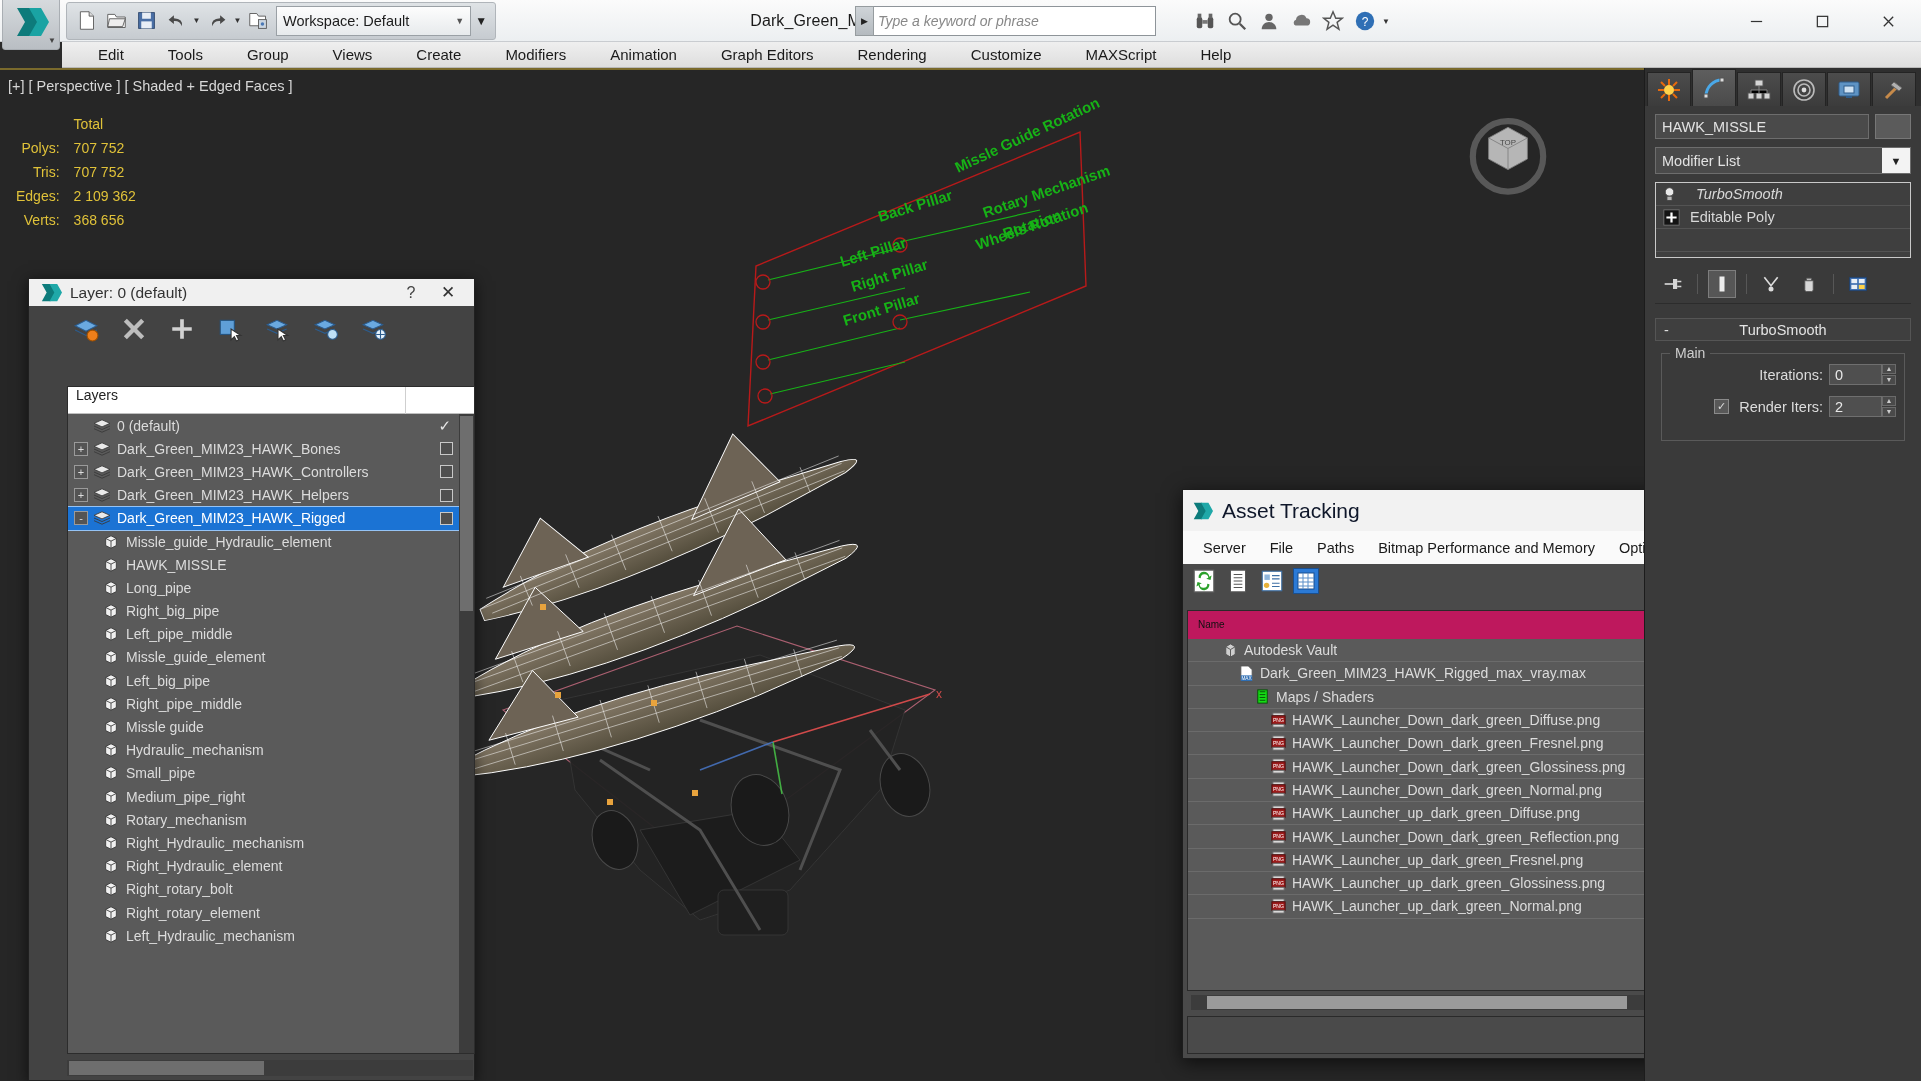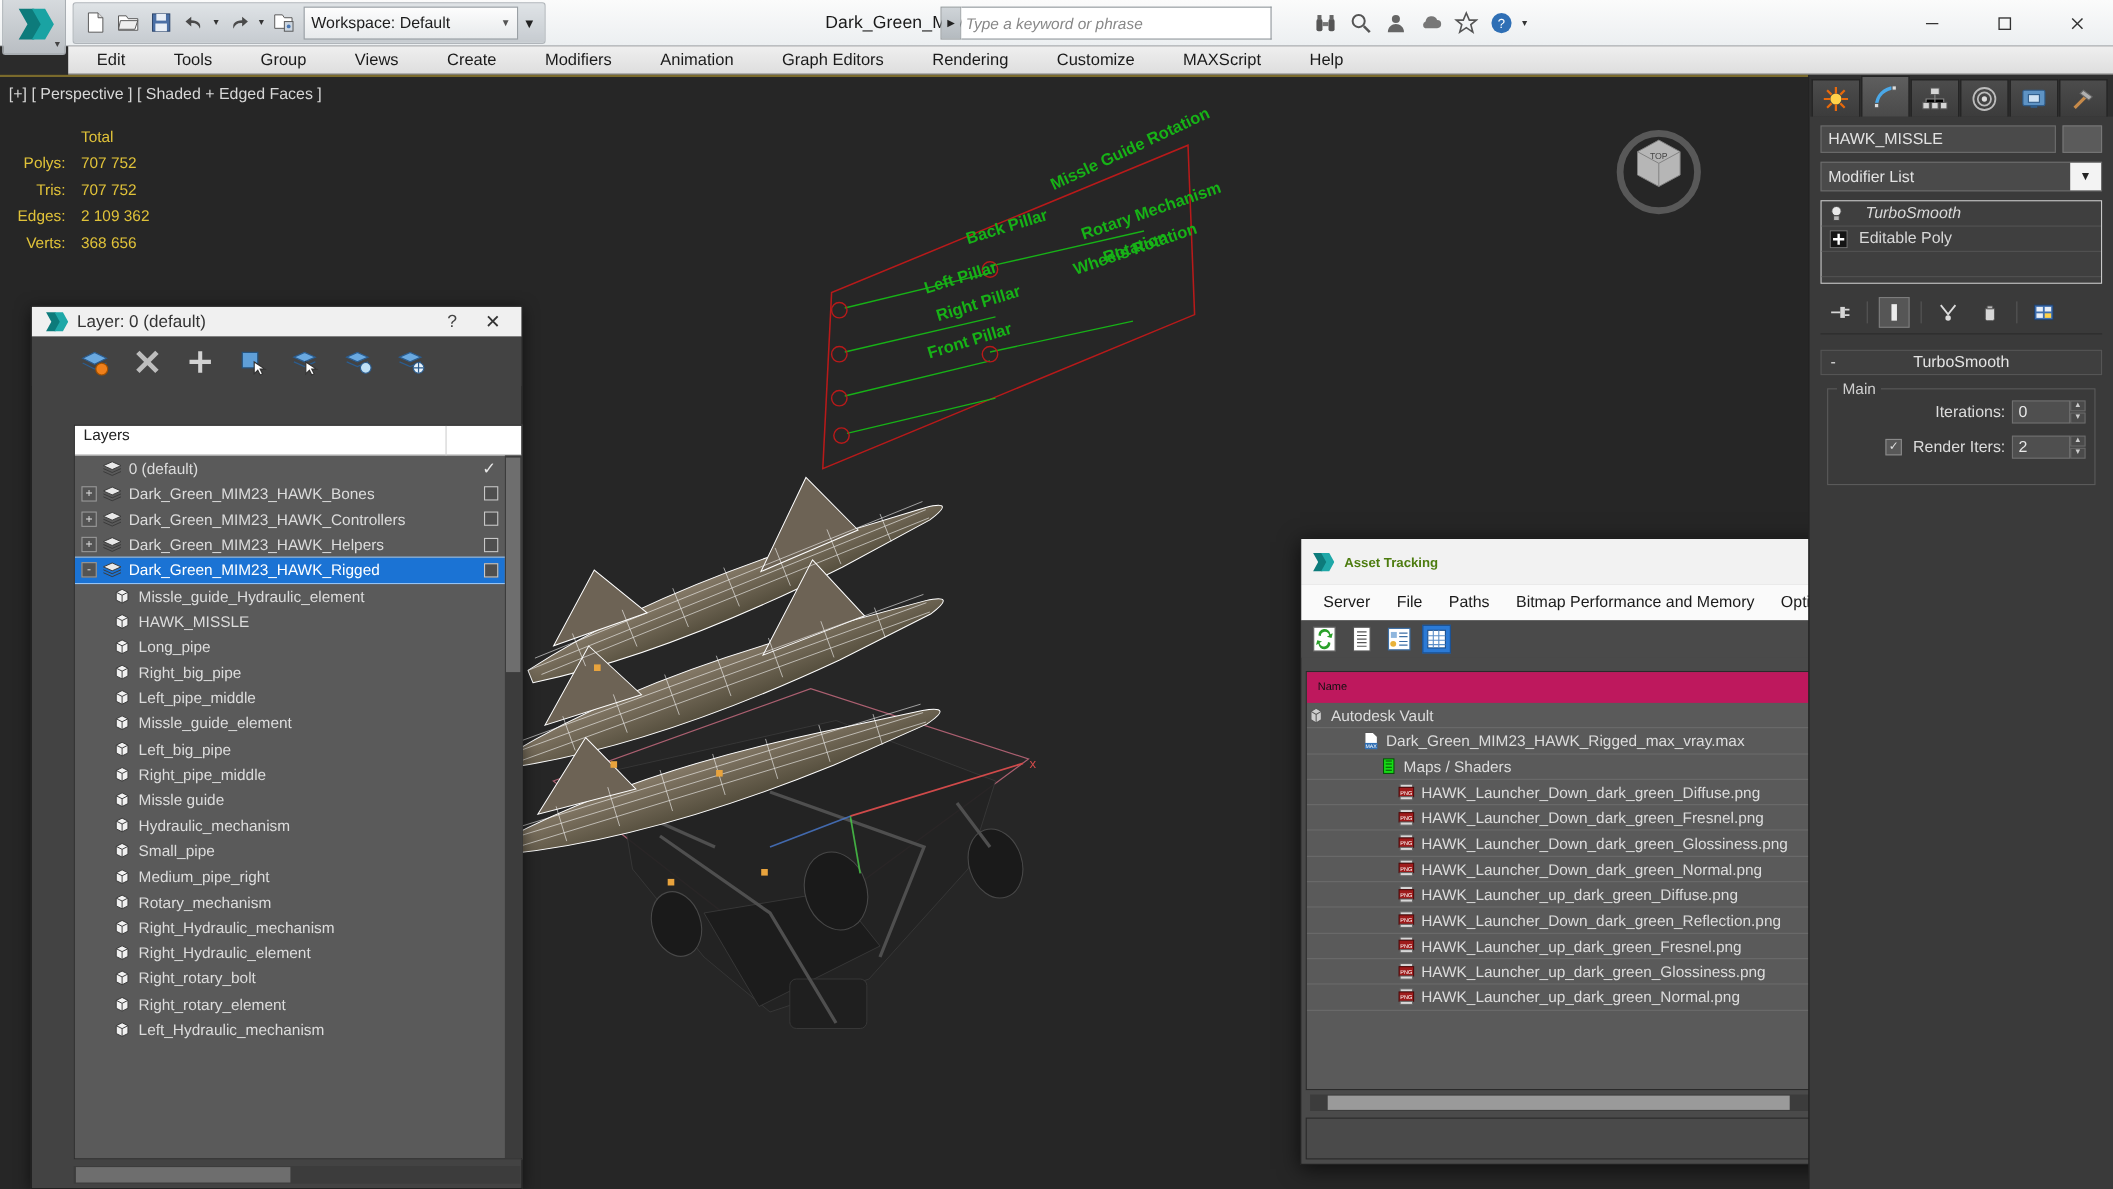--- a/index.html
+++ b/index.html
@@ -56,21 +56,21 @@
   .tbicons .ti svg{width:22px;height:22px;}
   .helpdrop{ font-size:8px;color:#333;}
   .wbtns{ position:absolute; right:0; top:0; display:flex; height:42px;}
   .wb{ width:66px; height:42px; display:flex;align-items:center;justify-content:center; color:#222;}
   .wb svg{width:15px;height:15px;}
 
   
   .menubar{
     position:absolute; left:62px; top:42px; width:1859px; height:26px;
     background:linear-gradient(#efefef,#dedede);
-    display:flex; align-items:center; padding-left:4px;
+    display:flex; align-items:center; padding-left:14px;
     border-bottom:1px solid #b9b9b9;
   }
   .menubar .mi{ padding:0 22px; font-size:15px; color:#1a1a1a; height:26px; line-height:26px;}
 
   
   .viewport{
     position:absolute; left:0; top:68px; width:1644px; height:1013px;
     background:#262626; overflow:hidden;
     border-top:2px solid #7a6a2c;
   }
@@ -124,38 +124,38 @@
   .ld-hscroll .thumb{ position:absolute; left:2px; top:1px; width:195px; height:14px; background:#6e6e6e;}
 
   
   .asset{
     position:absolute; left:1182px; top:489px; width:737px; height:570px;
     background:#4a4a4a; border:1px solid #1d1d1d;
     box-shadow:0 4px 18px rgba(0,0,0,.65);
   }
   .at-title{ height:41px; background:#f2f2f2; display:flex; align-items:center; padding-left:8px;}
   .at-title .ico{ width:22px;height:22px; margin-right:9px;}
-  .at-title .tx{ flex:1; font-size:12px; color:#4d7c0f;font-weight:bold;}
+  .at-title .tx{ flex:1; font-size:21px; color:#0f172a;}
   .at-title .wb2{ width:58px;height:41px;display:flex;align-items:center;justify-content:center;color:#333;}
   .at-menu{ height:33px; background:#fafafa; display:flex; align-items:center; padding-left:8px;}
   .at-menu .mi{ padding:0 12px; font-size:14.5px; color:#1a1a1a;}
   .at-tools{ height:34px; background:#4a4a4a; display:flex; align-items:center; padding-left:8px; gap:8px;}
   .at-tools .tl{ width:26px;height:26px; display:flex;align-items:center;justify-content:center;}
   .at-tools .spacer{ flex:1;}
   .at-grid{ position:absolute; left:4px; right:4px; top:120px; height:381px; background:#5a5a5a;
      border:1px solid #2a2a2a; overflow:hidden;}
   .ag-head{ height:28px; background:#be185d; display:flex; align-items:center; font-size:10px; color:#111;}
   .ag-head .n{ flex:1; padding-left:10px; border-right:1px solid #c6c6c6; height:28px; line-height:28px;}
   .ag-head .s{ width:108px; padding-left:8px;}
   .arow{ height:23.3px; display:flex; align-items:center; font-size:14px; color:#dcdcdc;
      border-bottom:1px solid #6b6b6b; white-space:nowrap;}
   .arow .n{ flex:1; display:flex; align-items:center; border-right:1px solid #6b6b6b; height:23.3px; overflow:hidden;}
   .arow .s{ width:108px; padding-left:8px; overflow:hidden;}
   .arow .ic{ width:17px;height:17px; margin-right:5px; flex:none;}
-  .d0{ } .d1{ padding-left:50px;} .d2{ padding-left:66px;} .d3{ padding-left:82px;}
+  .d0{ padding-left:34px;} .d1{ padding-left:50px;} .d2{ padding-left:66px;} .d3{ padding-left:82px;}
   .ag-vscroll{ position:absolute; right:0; top:28px; bottom:0; width:15px; background:#3c3c3c;}
   .ag-vscroll .thumb{ position:absolute; left:1px; top:30px; width:13px; height:120px; background:#757575;}
   .at-hscroll{ position:absolute; left:8px; right:8px; top:505px; height:15px; background:#3c3c3c;}
   .at-hscroll .thumb{ position:absolute; left:16px; top:1px; width:420px; height:13px; background:#9a9a9a;}
   .at-status{ position:absolute; left:4px; right:4px; bottom:4px; height:38px; background:#4a4a4a;
      border:1px solid #2a2a2a;}
 
   
   .cmdpanel{
     position:absolute; left:1644px; top:68px; width:277px; height:1013px;

